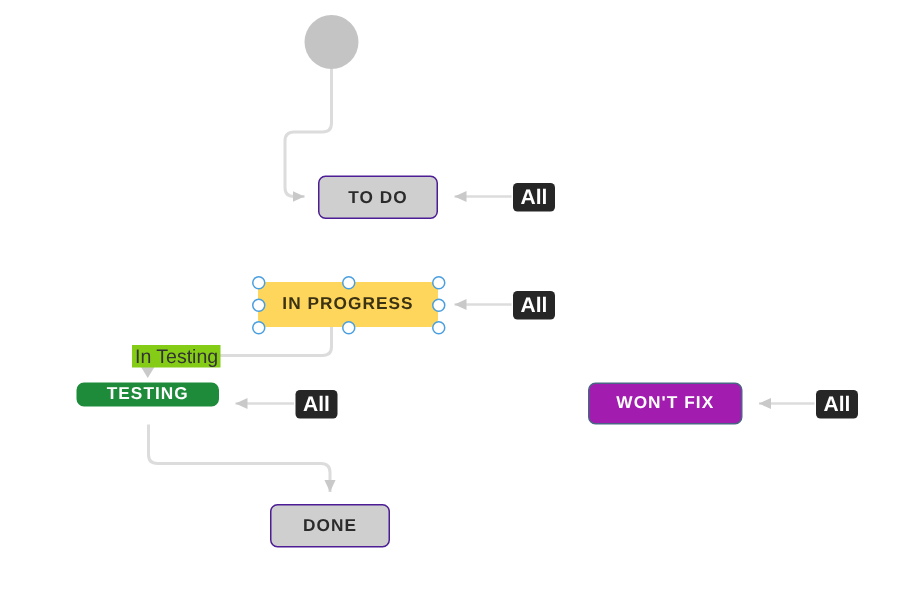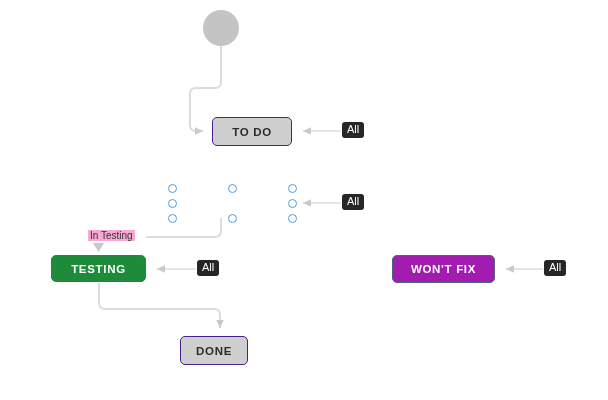--- a/index.html
+++ b/index.html
@@ -90,36 +90,36 @@
 
   
   .badge {
     position: absolute;
     display: flex;
     align-items: center;
     justify-content: center;
     background: #262626;
     color: #ffffff;
     border-radius: 3px;
-    font-size: 11px;
-    font-weight: normal;
+    font-size: 14px;
+    font-weight: bold;
     padding: 2px 5px 3px 5px;
     line-height: 1;
     white-space: nowrap;
     user-select: none;
   }
 
   
   .edge-label {
     position: absolute;
-    font-size: 10px;
+    font-size: 13px;
     color: #333333;
     white-space: nowrap;
     user-select: none;
-    background: #f9a8d4;
+    background: #84cc16;
     padding: 0 2px;
   }
 </style>
 </head>
 <body>
 
 <div id="canvas">
 
   <svg id="edges" viewBox="0 0 608 400" width="608" height="400">
     <defs>
@@ -150,41 +150,44 @@
 
     <path d="M99,283 L99,303 Q99,309 105,309 L214,309 Q220,309 220,315 L220,328" fill="none" stroke="#dcdcdc" stroke-width="2" marker-end="url(#arrow-down)"></path>
   </svg>
 
   <div class="start-node" style="left:203px; top:10px;"></div>
 
   <div class="node status-todo" style="left:212px; top:117px; width:80px; height:29px;">
     <span>TO DO</span>
   </div>
 
+  <div class="node status-inprogress" style="left:172px; top:188px; width:120px; height:30px;">
+    <span>IN PROGRESS</span>
+  </div>
 
   <div class="handle" style="left:167.5px; top:183.5px;"></div>
   <div class="handle" style="left:227.5px; top:183.5px;"></div>
   <div class="handle" style="left:287.5px; top:183.5px;"></div>
   <div class="handle" style="left:167.5px; top:198.5px;"></div>
   <div class="handle" style="left:287.5px; top:198.5px;"></div>
   <div class="handle" style="left:167.5px; top:213.5px;"></div>
   <div class="handle" style="left:227.5px; top:213.5px;"></div>
   <div class="handle" style="left:287.5px; top:213.5px;"></div>
 
   <div class="edge-label" style="left:88px; top:230px;">In Testing</div>
 
-  <div class="node status-testing" style="left:51px; top:255px; width:95px; height:27px;">
+  <div class="node status-testing" style="left:51px; top:255px; width:95px; height:16px;">
     <span>TESTING</span>
   </div>
 
   <div class="node status-wontfix" style="left:392px; top:255px; width:103px; height:28px;">
     <span>WON'T FIX</span>
   </div>
 
-  <div class="node status-done" style="left:180px; top:336px; width:68px; height:29px;">
+  <div class="node status-done" style="left:180px; top:336px; width:80px; height:29px;">
     <span>DONE</span>
   </div>
 
   <div class="badge" style="left:342px; top:122px;">All</div>
   <div class="badge" style="left:342px; top:194px;">All</div>
   <div class="badge" style="left:197px; top:260px;">All</div>
   <div class="badge" style="left:544px; top:260px;">All</div>
 
 </div>
 

